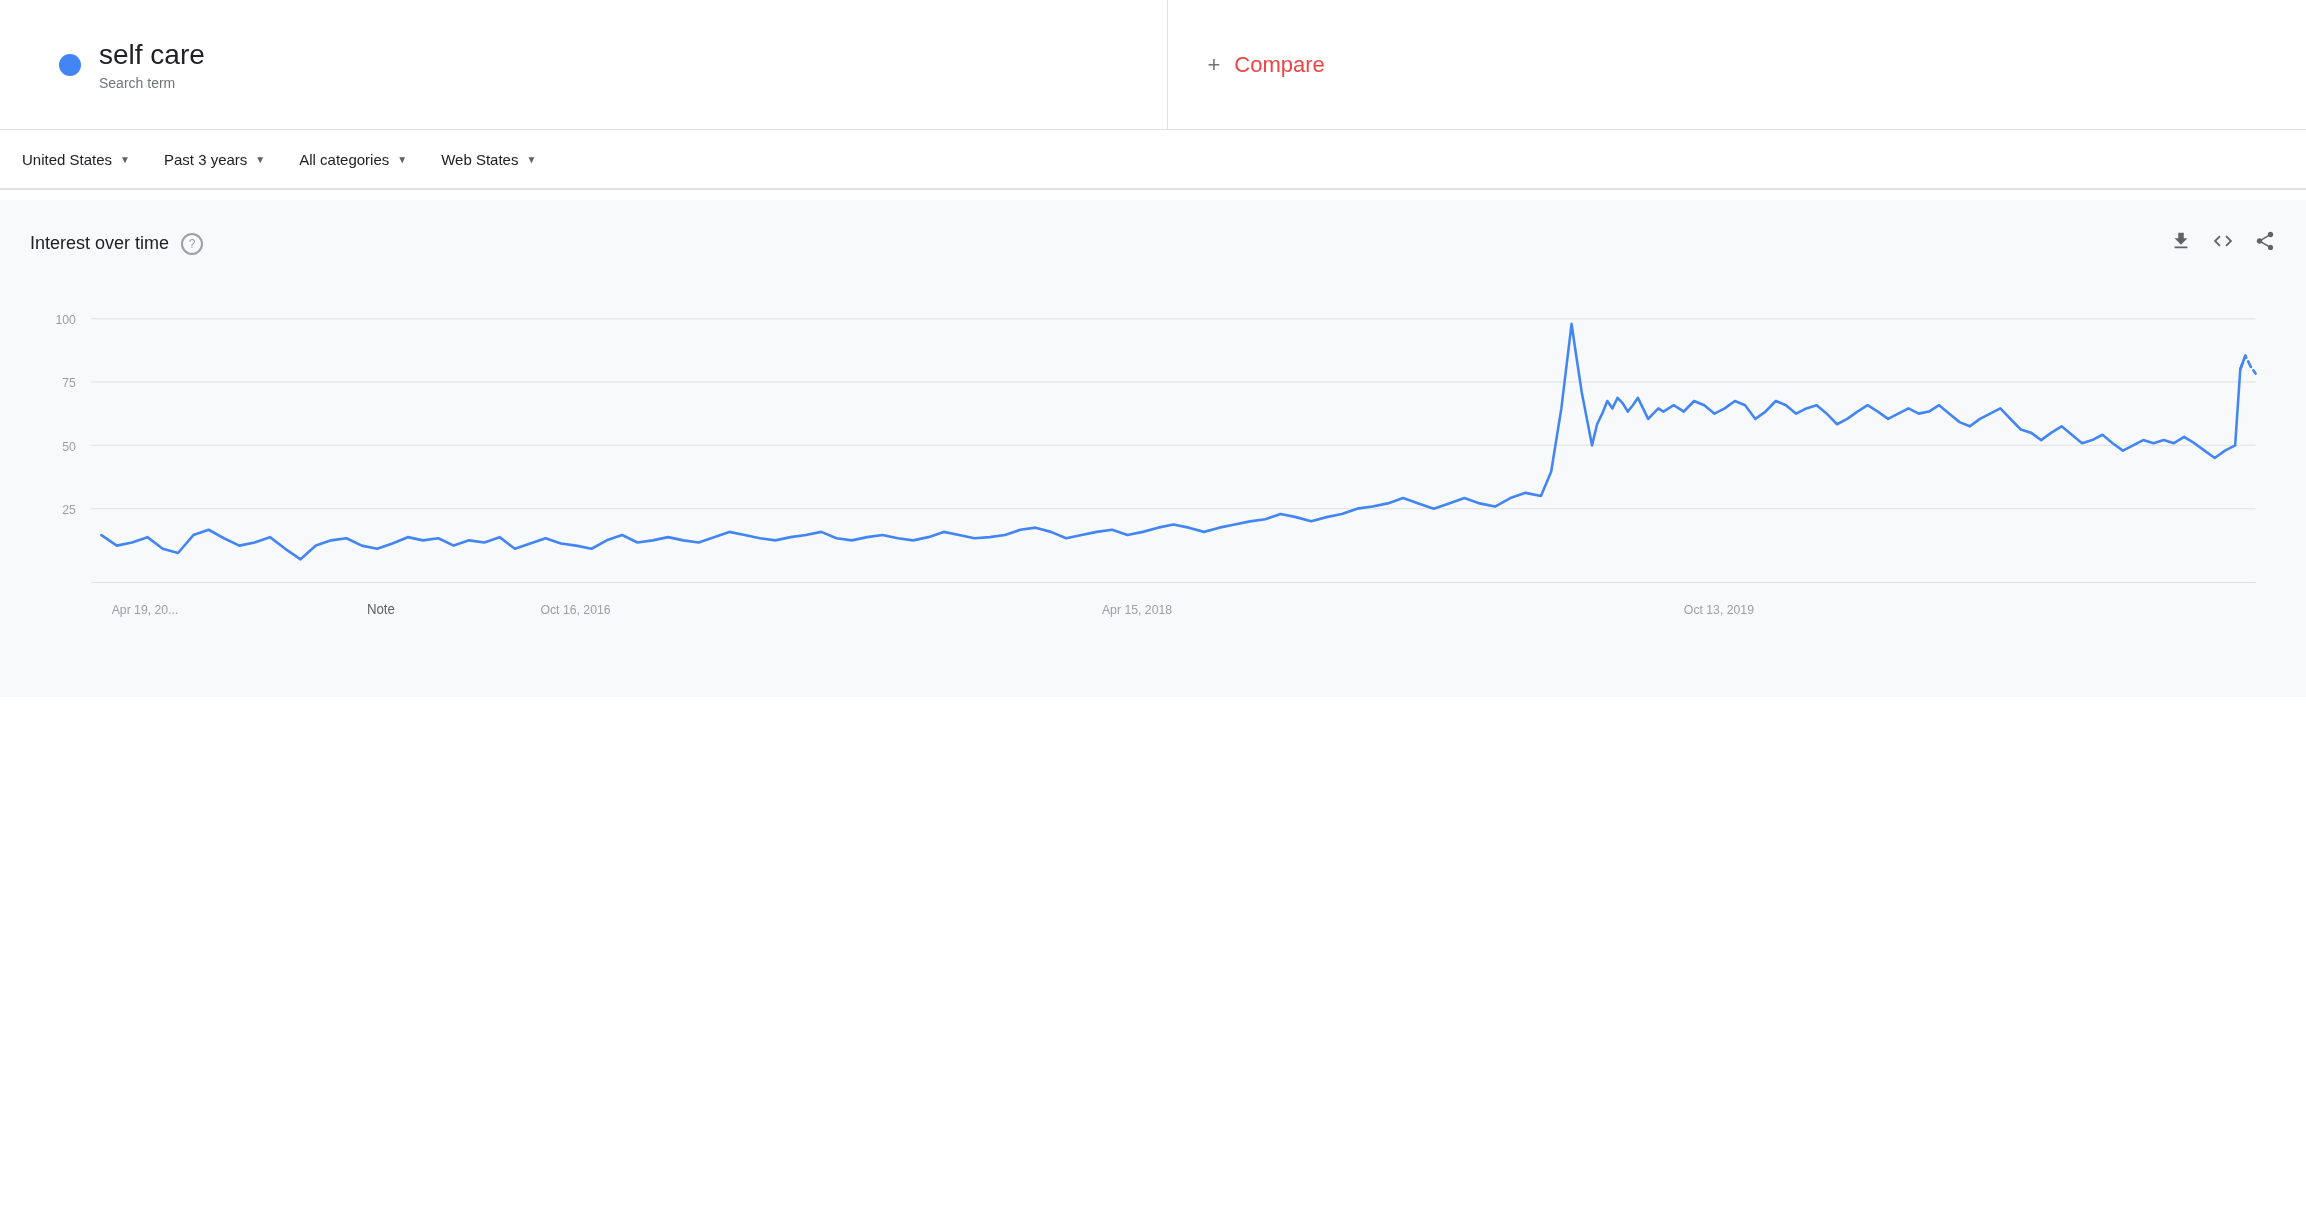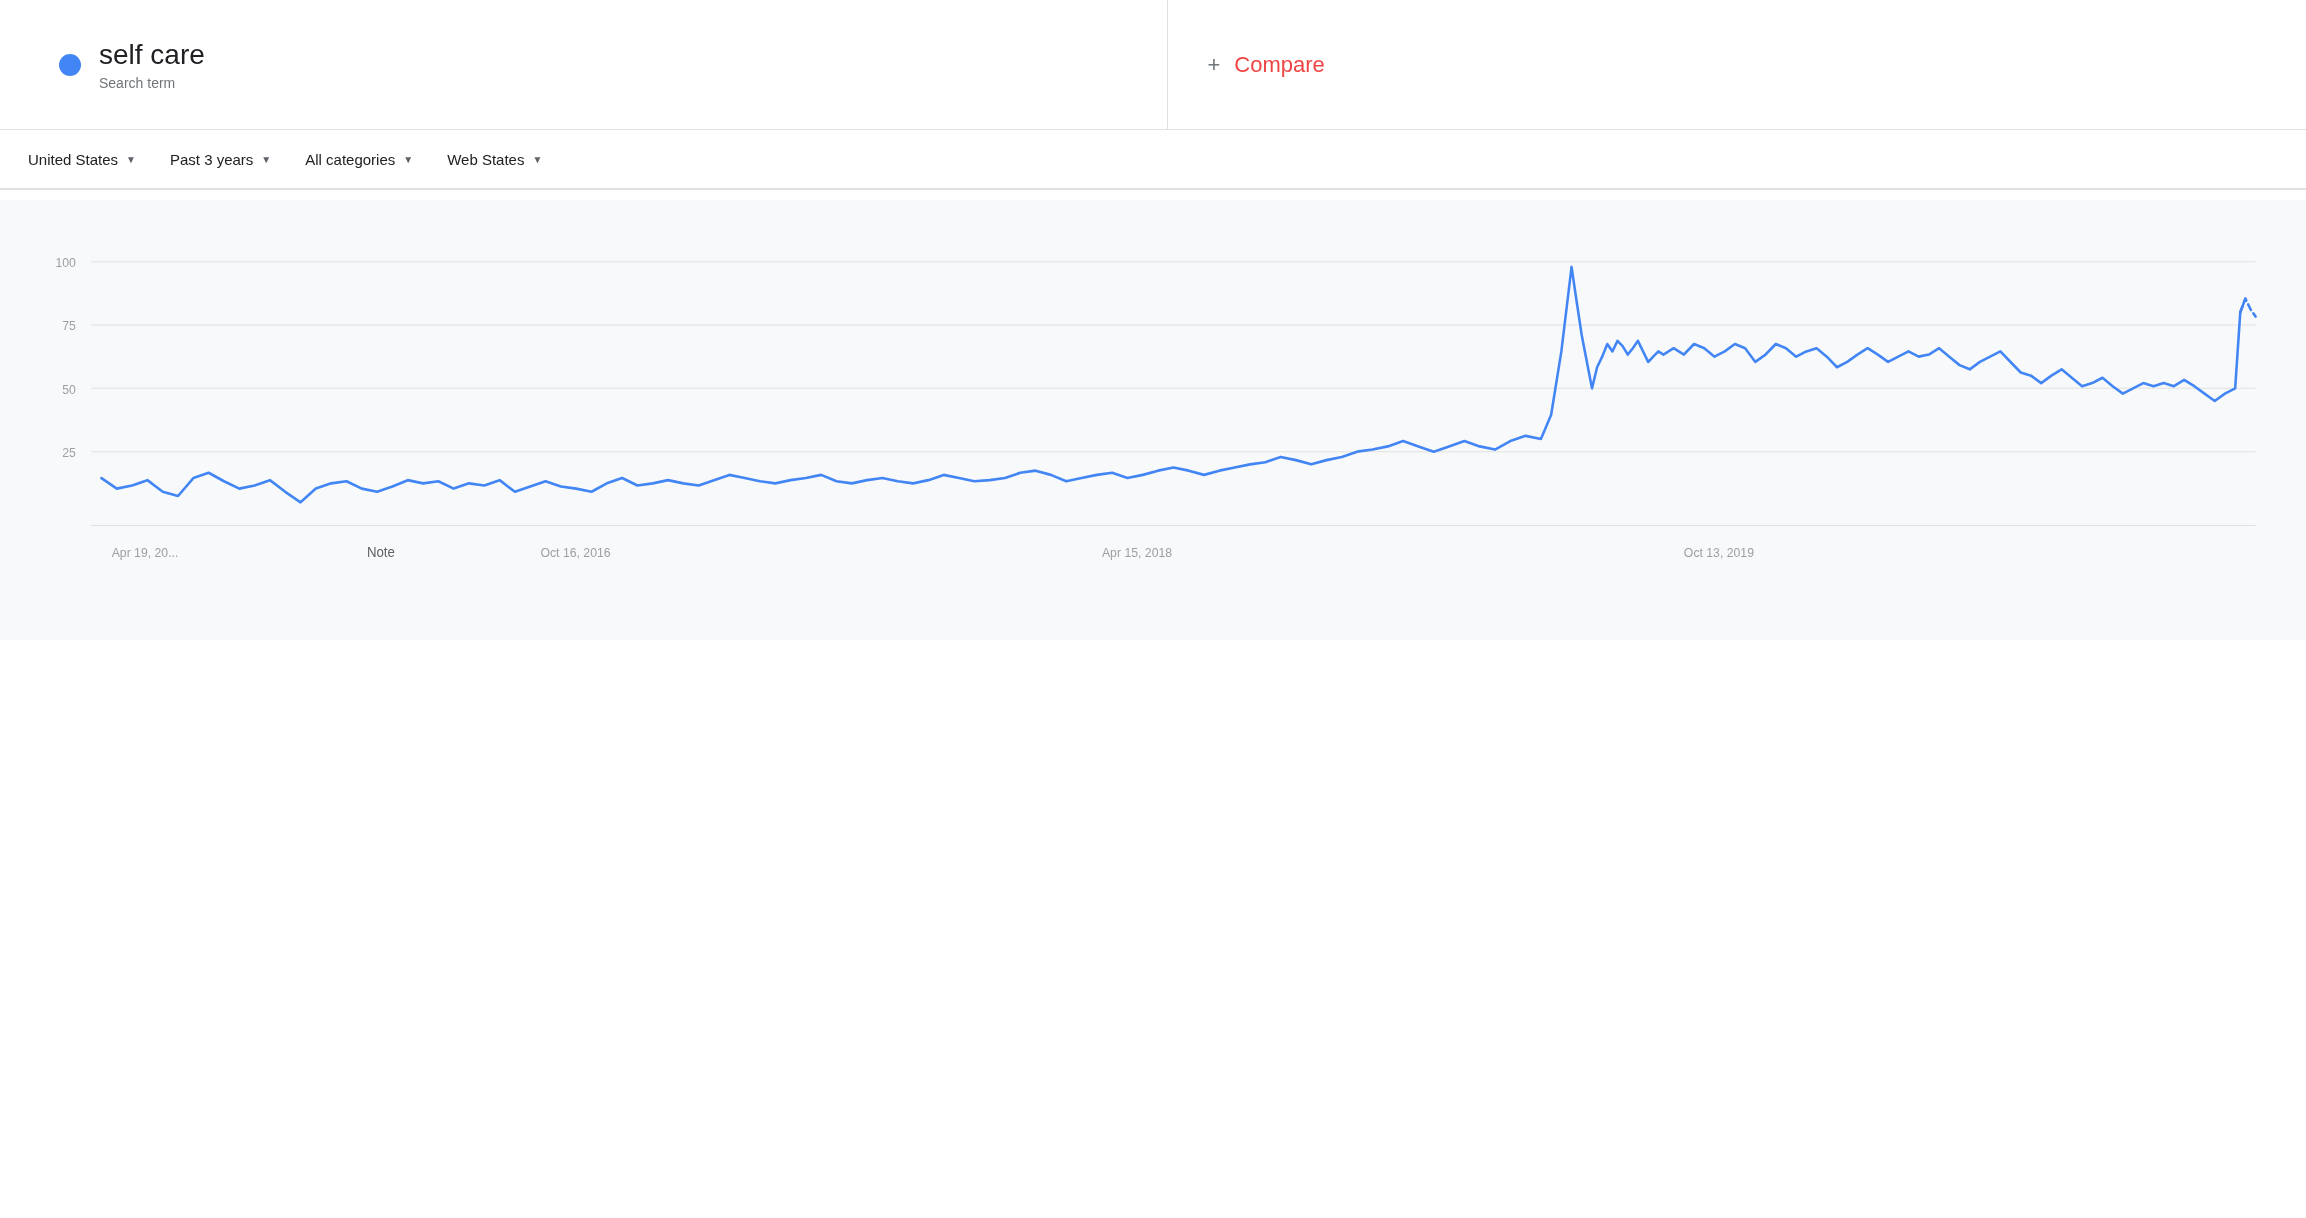--- a/index.html
+++ b/index.html
@@ -60,21 +60,21 @@
     .compare-label {
       font-size: 22px;
       color: #ef4444;
       font-weight: 400;
     }
 
     
     .filter-bar {
       display: flex;
       align-items: center;
-      padding: 0 16px;
+      padding: 0 10px;
       height: 60px;
       border-bottom: 2px solid #e0e0e0;
       gap: 10px;
     }
     .filter-dropdown {
       display: flex;
       align-items: center;
       cursor: pointer;
       padding: 8px 12px;
       border-radius: 4px;
@@ -200,20 +200,46 @@
     <span>All categories</span>
     <span class="dropdown-arrow">▼</span>
   </div>
   <div class="filter-dropdown">
     <span>Web States</span>
     <span class="dropdown-arrow">▼</span>
   </div>
 </div>
 
 <div class="chart-section">
+  <div class="chart-header">
+    <div class="chart-title-group">
+      <span class="chart-title">Interest over time</span>
+      <div class="info-icon">?</div>
+    </div>
+    <div class="chart-actions">
+      <span class="chart-action-btn">
+        
+        <svg width="22" height="22" viewBox="0 0 24 24" fill="#5f6368">
+            <path d="M19 9h-4V3H9v6H5l7 7 7-7zM5 18v2h14v-2H5z"></path>
+          </svg>
+      </span>
+      <span class="chart-action-btn">
+        
+        <svg width="22" height="22" viewBox="0 0 24 24" fill="#5f6368">
+            <path d="M9.4 16.6L4.8 12l4.6-4.6L8 6l-6 6 6 6 1.4-1.4zm5.2 0l4.6-4.6-4.6-4.6L16 6l6 6-6 6-1.4-1.4z"></path>
+          </svg>
+      </span>
+      <span class="chart-action-btn">
+        
+        <svg width="22" height="22" viewBox="0 0 24 24" fill="#5f6368">
+            <path d="M18 16.08c-.76 0-1.44.3-1.96.77L8.91 12.7c.05-.23.09-.46.09-.7s-.04-.47-.09-.7l7.05-4.11c.54.5 1.25.81 2.04.81 1.66 0 3-1.34 3-3s-1.34-3-3-3-3 1.34-3 3c0 .24.04.47.09.7L8.04 9.81C7.5 9.31 6.79 9 6 9c-1.66 0-3 1.34-3 3s1.34 3 3 3c.79 0 1.5-.31 2.04-.81l7.12 4.16c-.05.21-.08.43-.08.65 0 1.61 1.31 2.92 2.92 2.92 1.61 0 2.92-1.31 2.92-2.92s-1.31-2.92-2.92-2.92z"></path>
+          </svg>
+      </span>
+    </div>
+  </div>
 
   <div class="chart-container">
     <svg class="chart-svg" viewBox="0 0 2200 360" preserveAspectRatio="none">
 
       <line x1="60" y1="30" x2="2180" y2="30" class="grid-line"></line>
       <text x="45" y="35" class="axis-label" text-anchor="end">100</text>
 
       <line x1="60" y1="90" x2="2180" y2="90" class="grid-line"></line>
       <text x="45" y="95" class="axis-label" text-anchor="end">75</text>
 

